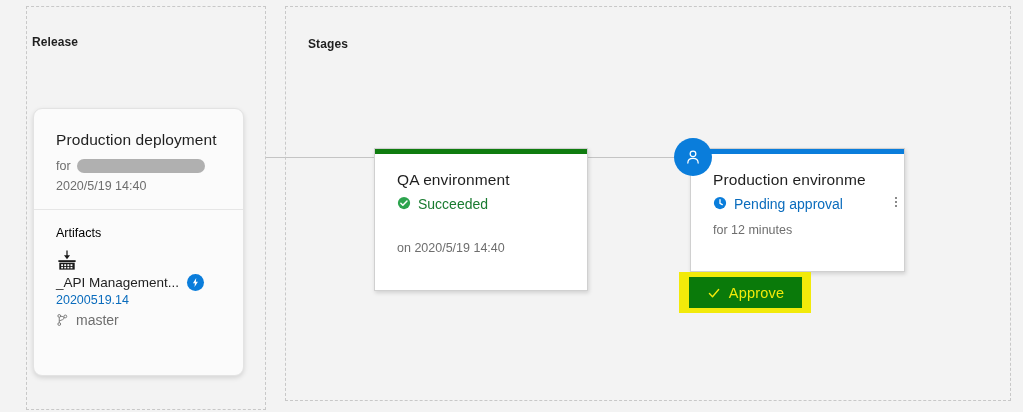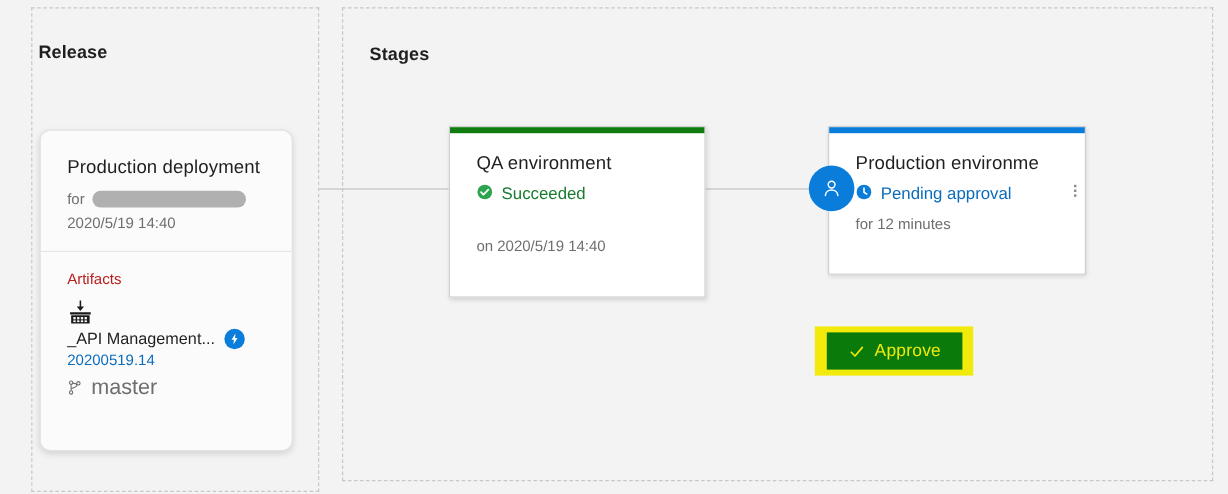--- a/index.html
+++ b/index.html
@@ -21,21 +21,21 @@
   .panel {
     position: absolute;
     border: 1px dashed #c8c8c8;
     background: transparent;
   }
   #release-panel { left: 26px;  top: 6px; width: 240px;  height: 404px; }
   #stages-panel  { left: 285px; top: 6px; width: 726px;  height: 395px; }
 
   .panel-title {
     position: absolute;
-    font-size: 15px;
+    font-size: 12px;
     font-weight: bold;
     color: #1f1f1f;
     letter-spacing: 0.1px;
   }
   #release-title { left: 32px;  top: 35px; }
   #stages-title  { left: 308px; top: 37px; }
 
   
   .connector {
     position: absolute;
@@ -84,21 +84,21 @@
   }
   #redact-release { width: 128px; }
 
   .rc-divider {
     border-top: 1px solid #e6e6e6;
     margin: 0;
   }
   #release-card .rc-bottom { padding: 16px 20px 14px 22px; }
   .rc-section-label {
     font-size: 12.5px;
-    color: #b91c1c;
+    color: #000000;
     margin-bottom: 9px;
   }
 
   
   .artifact-icon {
     width: 22px;
     height: 22px;
     display: block;
     margin-bottom: 3px;
   }
@@ -127,28 +127,29 @@
     font-size: 12.5px;
     color: #0a6cbd;
     margin-top: 2px;
   }
   .branch-row {
     display: flex;
     align-items: center;
     gap: 7px;
     margin-top: 5px;
   }
-  .branch-name { font-size: 18px; color: #6e6e6e; }
+  .branch-name { font-size: 14px; color: #6e6e6e; }
 
   
   .stage-card {
     position: absolute;
     background: #ffffff;
     border: 1px solid #d0d0d0;
     box-shadow: 1px 2px 4px rgba(0,0,0,0.14);
+    margin-top: 43px;
   }
   .stage-topbar { height: 5px; width: 100%; }
   .stage-body { padding: 17px 0 0 22px; }
   .stage-name {
     font-size: 15.5px;
     color: #1f1f1f;
     letter-spacing: 0.1px;
     white-space: nowrap;
     margin-bottom: 7px;
   }

